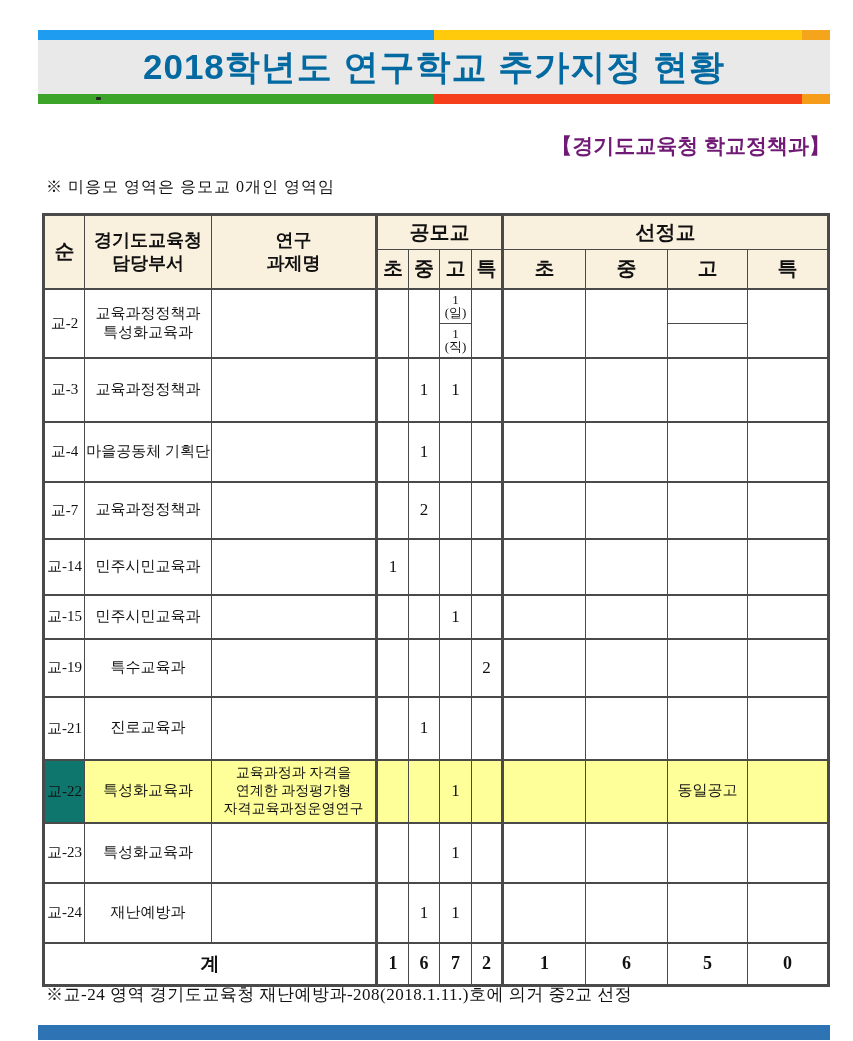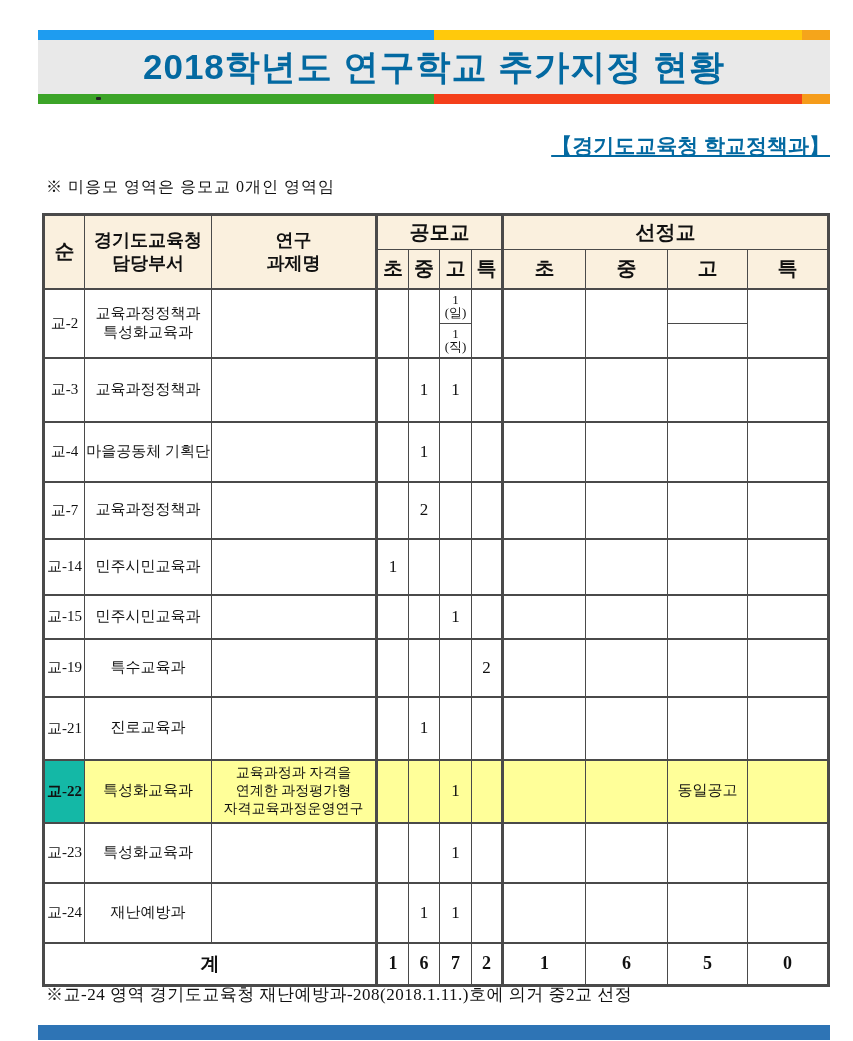--- a/index.html
+++ b/index.html
@@ -44,21 +44,21 @@
   .h-mid{font-size:18px;line-height:1.25;}
   tr.r > td{border-top-width:2px;}
   tr.subrow > td{border-top-width:1px;}
   .gl{border-left-width:3px !important;margin-top:46px;}
   .seq{font-size:15px;}
   .dept{font-size:15px;line-height:1.3;margin-left:32px;}
   .task{font-size:14px;line-height:1.3;}
   .num{font-size:17px;}
   .split{font-size:13px;line-height:1.05;}
   tr.hl > td{background:#FFFF99;}
-  tr.hl > td.seq{background:#14b8a6;font-weight:bold;}
+  tr.hl > td.seq{background:#0f766e;}
   tr.total > td{font-weight:bold;font-size:18px;}
   tr.total > td.total-label{font-size:19px;}
   
   .bottom-note{position:absolute;left:46px;top:983px;font-size:17px;letter-spacing:0.5px;white-space:nowrap;}
   .footer-bar{position:absolute;left:38px;top:1025px;width:792px;height:15px;}
 </style>
 </head>
 <body>
 
 <div class="stripe stripe-top">
@@ -71,21 +71,21 @@
   <span class="banner-title">2018학년도 연구학교 추가지정 현황</span>
 </div>
 
 <div class="stripe stripe-bottom">
   <span class="seg" style="width:50%;background:#3CA428;"></span>
   <span class="seg" style="width:46.5%;background:#F43F1A;"></span>
   <span class="seg" style="width:3.5%;background:#F59C1B;"></span>
 </div>
 <span class="stripe-mark"></span>
 
-<div class="org-label" style="color:#0369a1;text-decoration:underline;">【경기도교육청 학교정책과】</div>
+<div class="org-label" style="color:#701a75;">【경기도교육청 학교정책과】</div>
 
 <div class="top-note">※  미응모 영역은 응모교 0개인 영역임</div>
 
 <table>
   <colgroup>
     <col style="width:41px">
       <col style="width:127px">
       <col style="width:165px">
     <col style="width:32px">
       <col style="width:31px">

